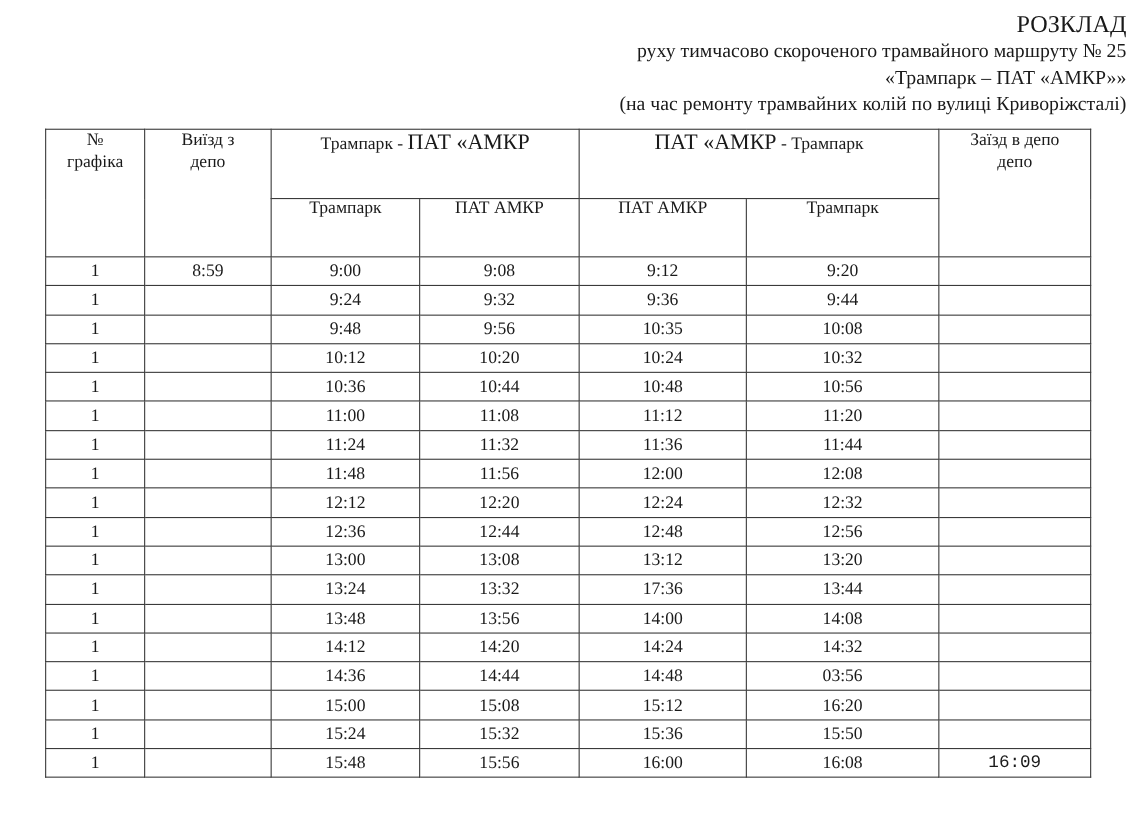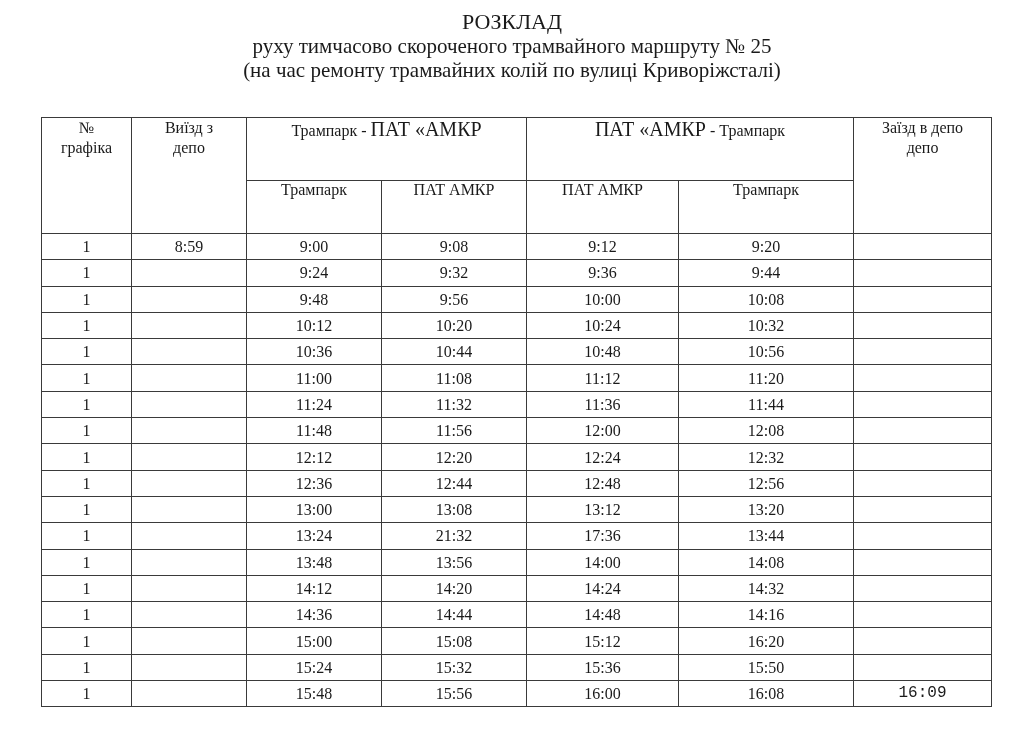--- a/index.html
+++ b/index.html
@@ -1,19 +1,19 @@
 <!DOCTYPE html>
 <html><head>
 <meta charset="utf-8">
 <style>
   html, body { margin: 0; padding: 0; background: #ffffff; }
   body { width: 1024px; height: 743px; position: relative; overflow: hidden;
          font-family: "Liberation Serif", "DejaVu Serif", serif; color: #1a1a1a; }
-  .title-block { position: absolute; left: 0; top: 10px; width: 1024px; text-align: center; }
-  .title-block div { font-size: 21px; line-height: 24px; }
+  .title-block { position: absolute; left: 0; top: 10px; width: 1024px; text-align: right; }
+  .title-block div { font-size: 18px; line-height: 24px; }
   .title-block .t1 { font-size: 22px; }
   table.schedule { position: absolute; left: 41px; top: 117px; border-collapse: collapse;
                    width: 950px; table-layout: fixed; }
   table.schedule td, table.schedule th { border: 1px solid #3a3a3a; text-align: center;
                    font-weight: normal; padding: 0; font-size: 16px; }
   table.schedule th { vertical-align: top; }
   th.h-no, th.h-exit, th.h-return { padding-top: 34px; line-height: 20px; font-size: 16px; }
   th.grp { height: 62px; vertical-align: middle; font-size: 16px; }
   th.grp .big { font-size: 20px; }
   th.sub { height: 52px; vertical-align: middle; font-size: 16px; margin-left: 18px; }
@@ -21,20 +21,21 @@
   col.c1 { width: 90px; } col.c2 { width: 115px; } col.c3 { width: 135px; }
   col.c4 { width: 145px; } col.c5 { width: 152px; } col.c6 { width: 175px; } col.c7 { width: 138px; }
   td.ret { vertical-align: bottom; font-family: Liberation Mono, monospace; }
 </style>
 </head>
 <body>
 
 <div class="title-block">
   <div class="t1">РОЗКЛАД</div>
   <div>руху тимчасово скороченого трамвайного маршруту № 25</div>
+  <div>«Трампарк – ПАТ «АМКР»»</div>
   <div>(на час ремонту трамвайних колій по вулиці Криворіжсталі)</div>
 </div>
 
 <table class="schedule">
   <colgroup>
     <col class="c1">
       <col class="c2">
       <col class="c3">
       <col class="c4">
       <col class="c5">
@@ -86,21 +87,21 @@
         <td>9:32</td>
         <td>9:36</td>
         <td>9:44</td>
         <td class="ret"></td>
       </tr>
       <tr>
         <td>1</td>
         <td></td>
         <td>9:48</td>
         <td>9:56</td>
-        <td>10:00</td>
+        <td>10:35</td>
         <td>10:08</td>
         <td class="ret"></td>
       </tr>
       <tr>
         <td>1</td>
         <td></td>
         <td>10:12</td>
         <td>10:20</td>
         <td>10:24</td>
         <td>10:32</td>
@@ -166,21 +167,21 @@
         <td>13:00</td>
         <td>13:08</td>
         <td>13:12</td>
         <td>13:20</td>
         <td class="ret"></td>
       </tr>
       <tr>
         <td>1</td>
         <td></td>
         <td>13:24</td>
-        <td>21:32</td>
+        <td>13:32</td>
         <td>17:36</td>
         <td>13:44</td>
         <td class="ret"></td>
       </tr>
       <tr>
         <td>1</td>
         <td></td>
         <td>13:48</td>
         <td>13:56</td>
         <td>14:00</td>
@@ -195,21 +196,21 @@
         <td>14:24</td>
         <td>14:32</td>
         <td class="ret"></td>
       </tr>
       <tr>
         <td>1</td>
         <td></td>
         <td>14:36</td>
         <td>14:44</td>
         <td>14:48</td>
-        <td>14:16</td>
+        <td>03:56</td>
         <td class="ret"></td>
       </tr>
       <tr>
         <td>1</td>
         <td></td>
         <td>15:00</td>
         <td>15:08</td>
         <td>15:12</td>
         <td>16:20</td>
         <td class="ret"></td>

